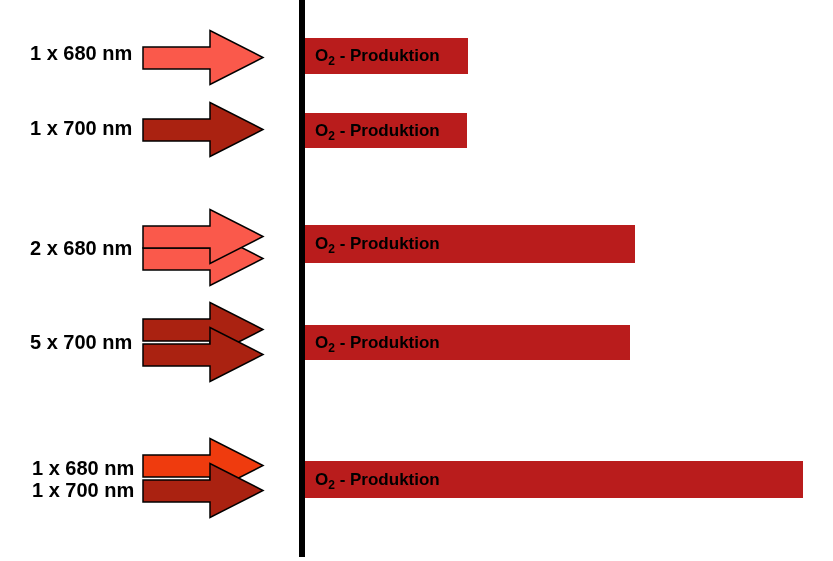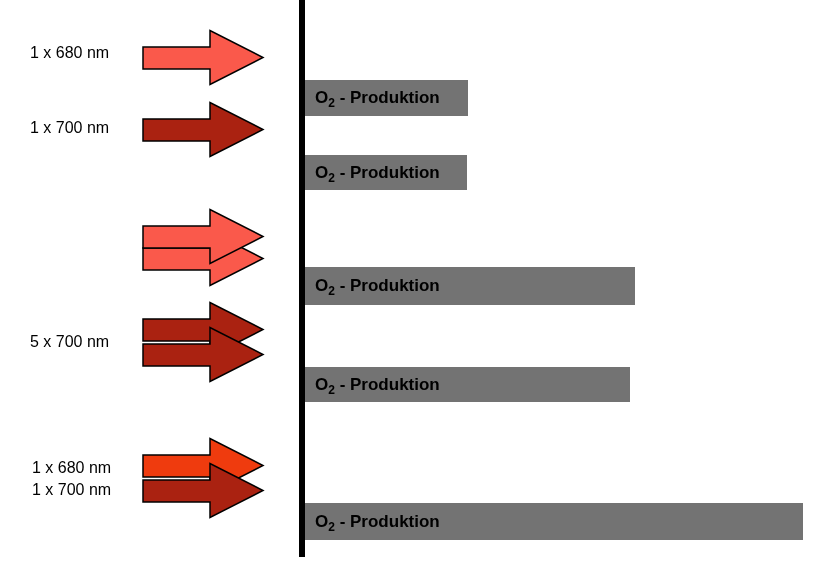--- a/index.html
+++ b/index.html
@@ -11,33 +11,32 @@
     font-family:"Liberation Sans", sans-serif;
   }
   .divider{
     position:absolute;
     left:299px;top:0;
     width:6px;height:557px;
     background:#000000;
   }
   .lbl{
     position:absolute;
-    font-size:16px;
-    font-weight:normal;
+    font-size:20px;
+    font-weight:bold;
     color:#000000;
     line-height:20px;
     white-space:nowrap;
   }
   .arrow{position:absolute;}
   .arrow-shape{stroke:#000000;stroke-width:1.5;stroke-linejoin:miter;}
   .bar{
     position:absolute;
     left:305px;
-    background:#737373;
-    margin-top:42px;
+    background:#b91c1c;
   }
   .bartext{
     display:inline-block;
     padding-left:10px;
     font-size:17px;
     font-weight:bold;
     color:#000000;
     white-space:pre;
   }
   .bartext sub{
@@ -63,20 +62,21 @@
   </div>
 
   <span class="lbl" style="left:30px;top:118px">1 x 700 nm</span>
   <svg class="arrow" style="left:142px;top:101px" width="123" height="57" viewBox="0 0 123 57">
     <polygon class="arrow-shape" points="1,18 68,18 68,1.5 121,28.5 68,55.5 68,40 1,40" fill="#AA2211"></polygon>
   </svg>
   <div class="bar" style="top: 113px; height: 35px; line-height: 35px; width: 162px;">
     <span class="bartext"><span>O</span><sub>2</sub><span> - Produktion</span></span>
   </div>
 
+  <span class="lbl" style="left:30px;top:238px">2 x 680 nm</span>
   <svg class="arrow" style="left:142px;top:230px" width="123" height="57" viewBox="0 0 123 57">
     <polygon class="arrow-shape" points="1,18 68,18 68,1.5 121,28.5 68,55.5 68,40 1,40" fill="#FA594B"></polygon>
   </svg>
   <svg class="arrow" style="left:142px;top:208px" width="123" height="57" viewBox="0 0 123 57">
     <polygon class="arrow-shape" points="1,18 68,18 68,1.5 121,28.5 68,55.5 68,40 1,40" fill="#FA594B"></polygon>
   </svg>
   <div class="bar" style="top: 225px; height: 38px; line-height: 38px; width: 330px;">
     <span class="bartext"><span>O</span><sub>2</sub><span> - Produktion</span></span>
   </div>
 

